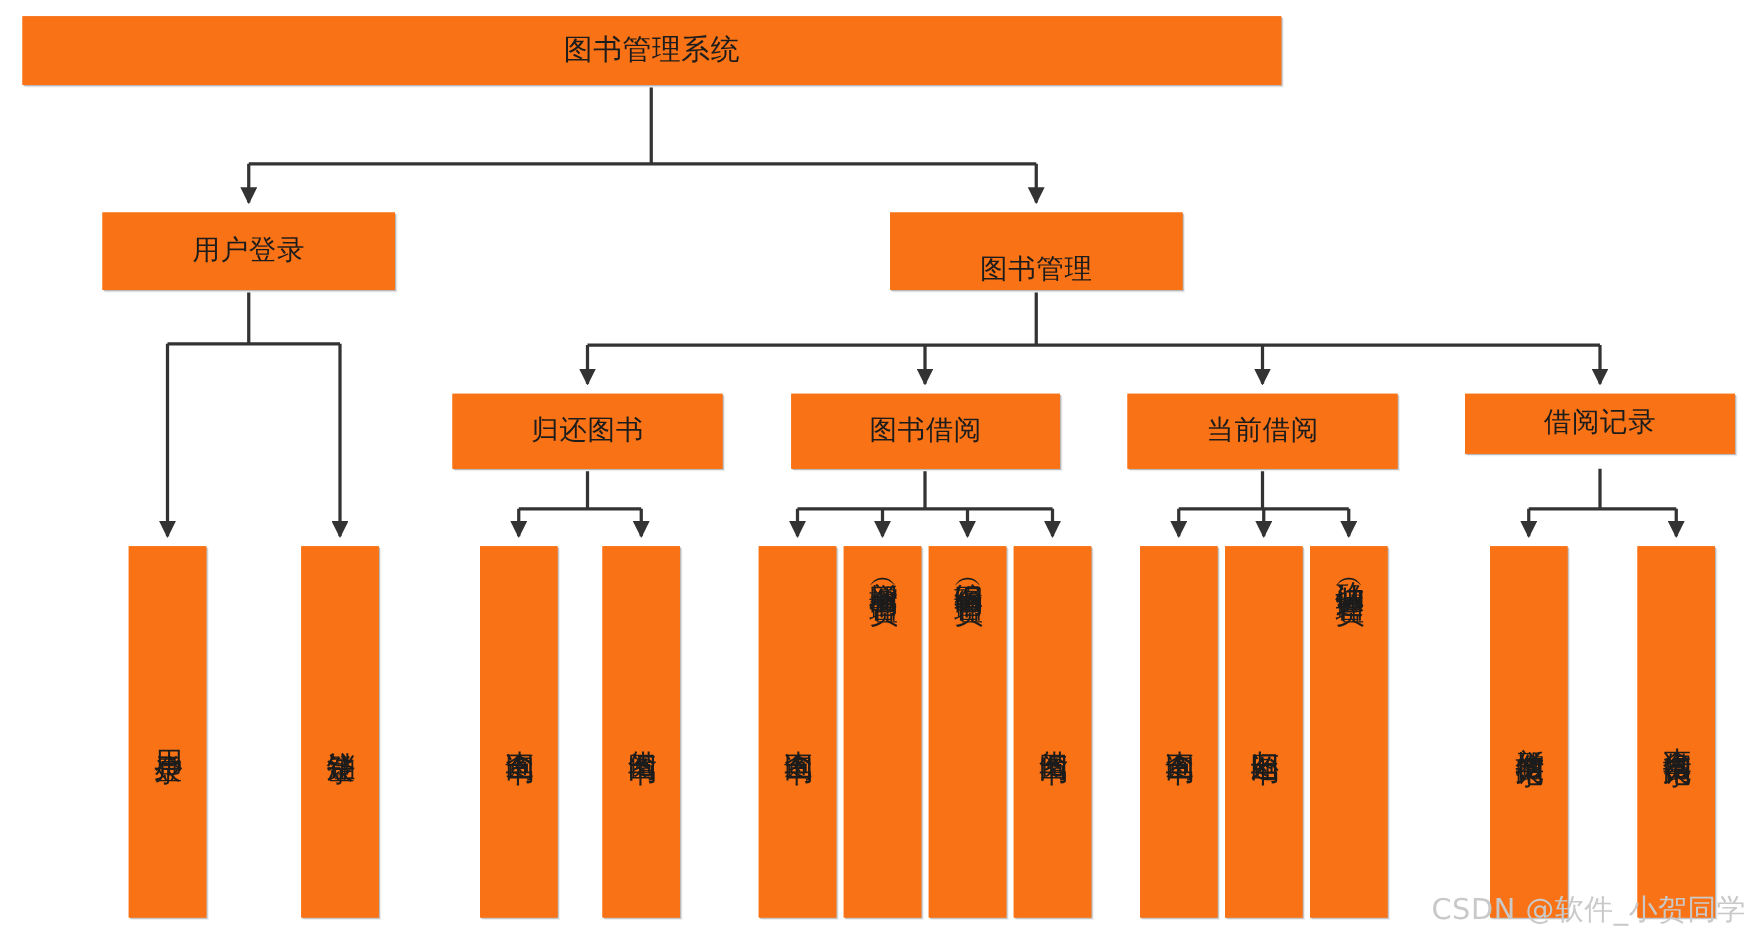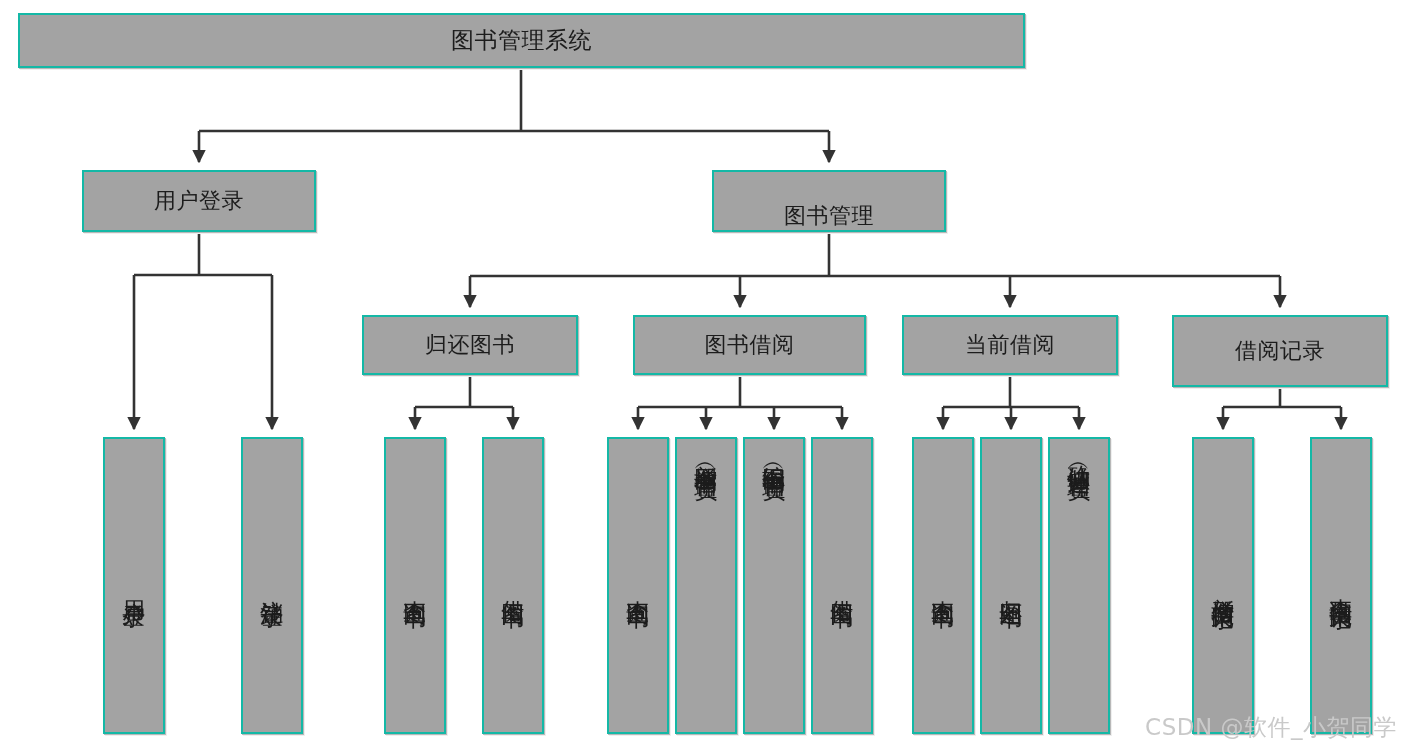--- a/index.html
+++ b/index.html
@@ -23,22 +23,22 @@
   #edge-layer {
     position: absolute;
     left: 0; top: 0;
     width: 1405px;
     height: 747px;
     pointer-events: none;
   }
   .node {
     position: absolute;
     box-sizing: border-box;
-    background: #a3a3a3;
-    border: 2px solid #14b8a6;
+    background: #f97316;
+    border: 2px solid #f97316;
     box-shadow: 1px 1px 0 0 #b8b8b8, 2px 2px 0 0 #efefef;
     display: flex;
     align-items: center;
     justify-content: center;
     color: #1c1c1c;
   }
   .node-label {
     display: block;
     text-align: center;
     line-height: 1.26;
@@ -142,27 +142,27 @@
   <div class="node horiz" style="left:82px; top:170px; width:234px; height:62px;">
     <span class="node-label">用户登录</span>
   </div>
   <div class="node horiz" style="left:712px; top:170px; width:234px; height:62px;align-items:flex-end;">
     <span class="node-label">图书管理</span>
   </div>
 
   <div class="node horiz" style="left:362px; top:315px; width:216px; height:60px;">
     <span class="node-label">归还图书</span>
   </div>
-  <div class="node horiz" style="left:633px; top:315px; width:233px; height:60px;">
+  <div class="node horiz" style="left:633px; top:315px; width:215px; height:60px;">
     <span class="node-label">图书借阅</span>
   </div>
   <div class="node horiz" style="left:902px; top:315px; width:216px; height:60px;">
     <span class="node-label">当前借阅</span>
   </div>
-  <div class="node horiz" style="left:1172px; top:315px; width:216px; height:72px;">
+  <div class="node horiz" style="left:1172px; top:315px; width:216px; height:48px;">
     <span class="node-label">借阅记录</span>
   </div>
 
   <div class="node vert centered" style="left:103px; top:437px; width:62px; height:297px;">
     <span class="node-label">用户登录</span>
   </div>
   <div class="node vert centered" style="left:241px; top:437px; width:62px; height:297px;">
     <span class="node-label">注销登录</span>
   </div>
 

